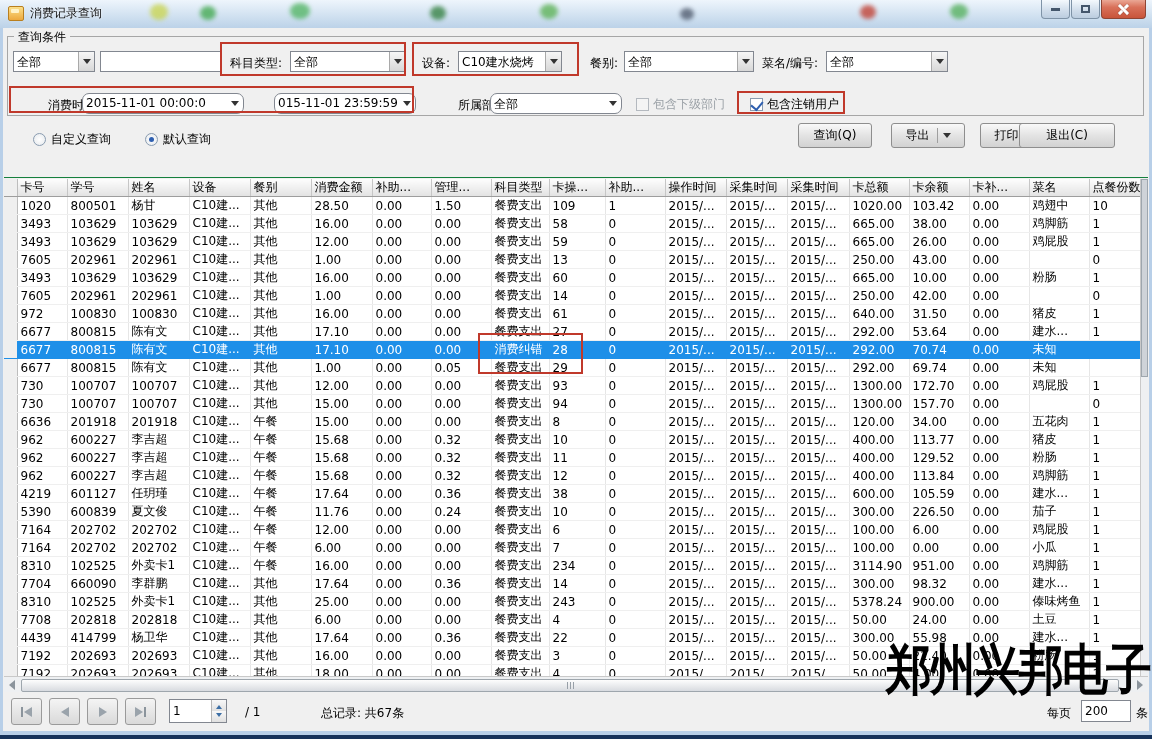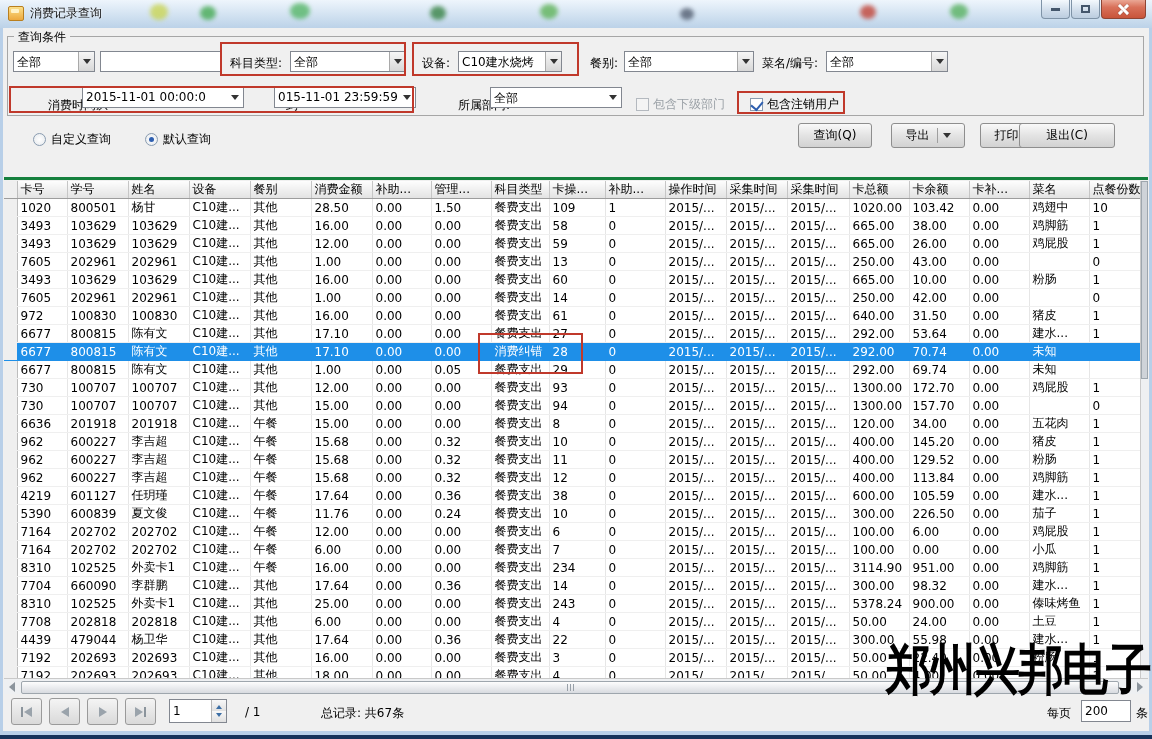--- a/index.html
+++ b/index.html
@@ -31,42 +31,42 @@
   
   .frame { position:absolute; left:3px; top:28px; width:1146px; height:703px; background:#f0f0f0; font-size:12px; color:#000; }
 
   
   .groupbox { position:absolute; left:4px; top:8px; width:1137px; height:80px; border:1px solid #a6a6a6; }
   .groupbox .legend { position:absolute; left:6px; top:-8px; background:#f0f0f0; padding:0 4px; font-size:12px; }
 
   .lbl { position:absolute; top:16px; height:20px; line-height:20px; white-space:nowrap; }
   .lbl.r2 { top:58px;margin-left:32px; }
   .combo { position:absolute; top:14px; height:21px; background:#fff; border:1px solid #828790; display:flex; align-items:stretch; }
-  .combo.r2 { top:50px; }
+  .combo.r2 { top:56px;border-radius:7px; }
   .combo .val { flex:1; padding:2px 3px 0 3px; overflow:hidden; white-space:nowrap; }
   .combo .dd { width:16px; border-left:1px solid #a9a9a9; background:linear-gradient(#f6f6f6,#d8d8d8); display:flex; align-items:center; justify-content:center; }
   .tri-down { width:0; height:0; border:4px solid transparent; border-top:5px solid #333; margin-top:4px; }
   .textbox { position:absolute; top:14px; height:21px; background:#fff; border:1px solid #828790; }
 
   .checkbox { position:absolute; top:58px; display:flex; align-items:center; gap:4px; height:18px; }
   .cbx { width:13px; height:13px; background:#fff; border:1px solid #8a9cb0; position:relative; }
   .checkbox.disabled .cbx { border-color:#b4b9bf; background:#f4f4f4; }
   .checkbox.disabled span { color:#9aa0a6; }
   .cbx.on::after { content:""; position:absolute; left:2px; top:0px; width:6px; height:9px; border:solid #2e5fb0; border-width:0 2px 2px 0; transform:rotate(40deg); }
 
   
   .radio { position:absolute; top:103px; display:flex; align-items:center; gap:5px; }
   .rad { width:13px; height:13px; border-radius:50%; border:1px solid #8a9cb0; background:radial-gradient(#fff,#e4e8ec); position:relative; }
   .rad.on::after { content:""; position:absolute; left:3px; top:3px; width:5px; height:5px; border-radius:50%; background:#2e5fb0; }
   .btn { position:absolute; top:95px; height:25px; border:1px solid #8e8e8e; border-radius:3px;
     background:linear-gradient(#f9f9f9,#e4e4e4 48%,#d2d2d2); display:flex; align-items:center; justify-content:center; font-size:12px; }
   .btn .sep { width:1px; height:15px; background:#9f9f9f; margin:0 5px 0 7px; }
 
   
-  .grid-area { position:absolute; left:1px; top:149px; width:1144px; height:543px; border-top:3px solid #15803d; }
+  .grid-area { position:absolute; left:1px; top:149px; width:1144px; height:543px; border-top:1px solid #15803d; }
   .grid-viewport { position:absolute; left:0; top:1px; width:1144px; height:497px; overflow:hidden; background:#fff; }
   table { border-collapse:collapse; table-layout:fixed; }
   th { height:17px; font-weight:normal; text-align:left; padding:0 3px; white-space:nowrap; overflow:hidden;
     background:linear-gradient(#fdfdfd,#e3e3e3); border-right:1px solid #c6c6c6; border-bottom:1px solid #9d9d9d; font-size:12px; }
   td { height:18px; padding:0 3px; white-space:nowrap; overflow:hidden; font-size:12px;
     border-right:1px solid #e6e6e6; border-bottom:1px solid #efefef; }
   th.ind,td.ind { background:#efefef; border-right:1px solid #bdbdbd; }
   tr.sel td { background:#1e8fe8; color:#fff; border-color:#1e8fe8; }
   tr.sel td.ind { background:#efefef; }
 
@@ -583,21 +583,21 @@
                 <td>15.68</td>
                 <td>0.00</td>
                 <td>0.32</td>
                 <td>餐费支出</td>
                 <td>10</td>
                 <td>0</td>
                 <td>2015/...</td>
                 <td>2015/...</td>
                 <td>2015/...</td>
                 <td>400.00</td>
-                <td>145.20</td>
+                <td>113.77</td>
                 <td>0.00</td>
                 <td>猪皮</td>
                 <td>1</td>
               </tr>
               <tr>
                 <td class="ind"></td>
                 <td>962</td>
                 <td>600227</td>
                 <td>李吉超</td>
                 <td>C10建...</td>
@@ -811,21 +811,21 @@
                 <td>2015/...</td>
                 <td>50.00</td>
                 <td>24.00</td>
                 <td>0.00</td>
                 <td>土豆</td>
                 <td>1</td>
               </tr>
               <tr>
                 <td class="ind"></td>
                 <td>4439</td>
-                <td>479044</td>
+                <td>414799</td>
                 <td>杨卫华</td>
                 <td>C10建...</td>
                 <td>其他</td>
                 <td>17.64</td>
                 <td>0.00</td>
                 <td>0.36</td>
                 <td>餐费支出</td>
                 <td>22</td>
                 <td>0</td>
                 <td>2015/...</td>

